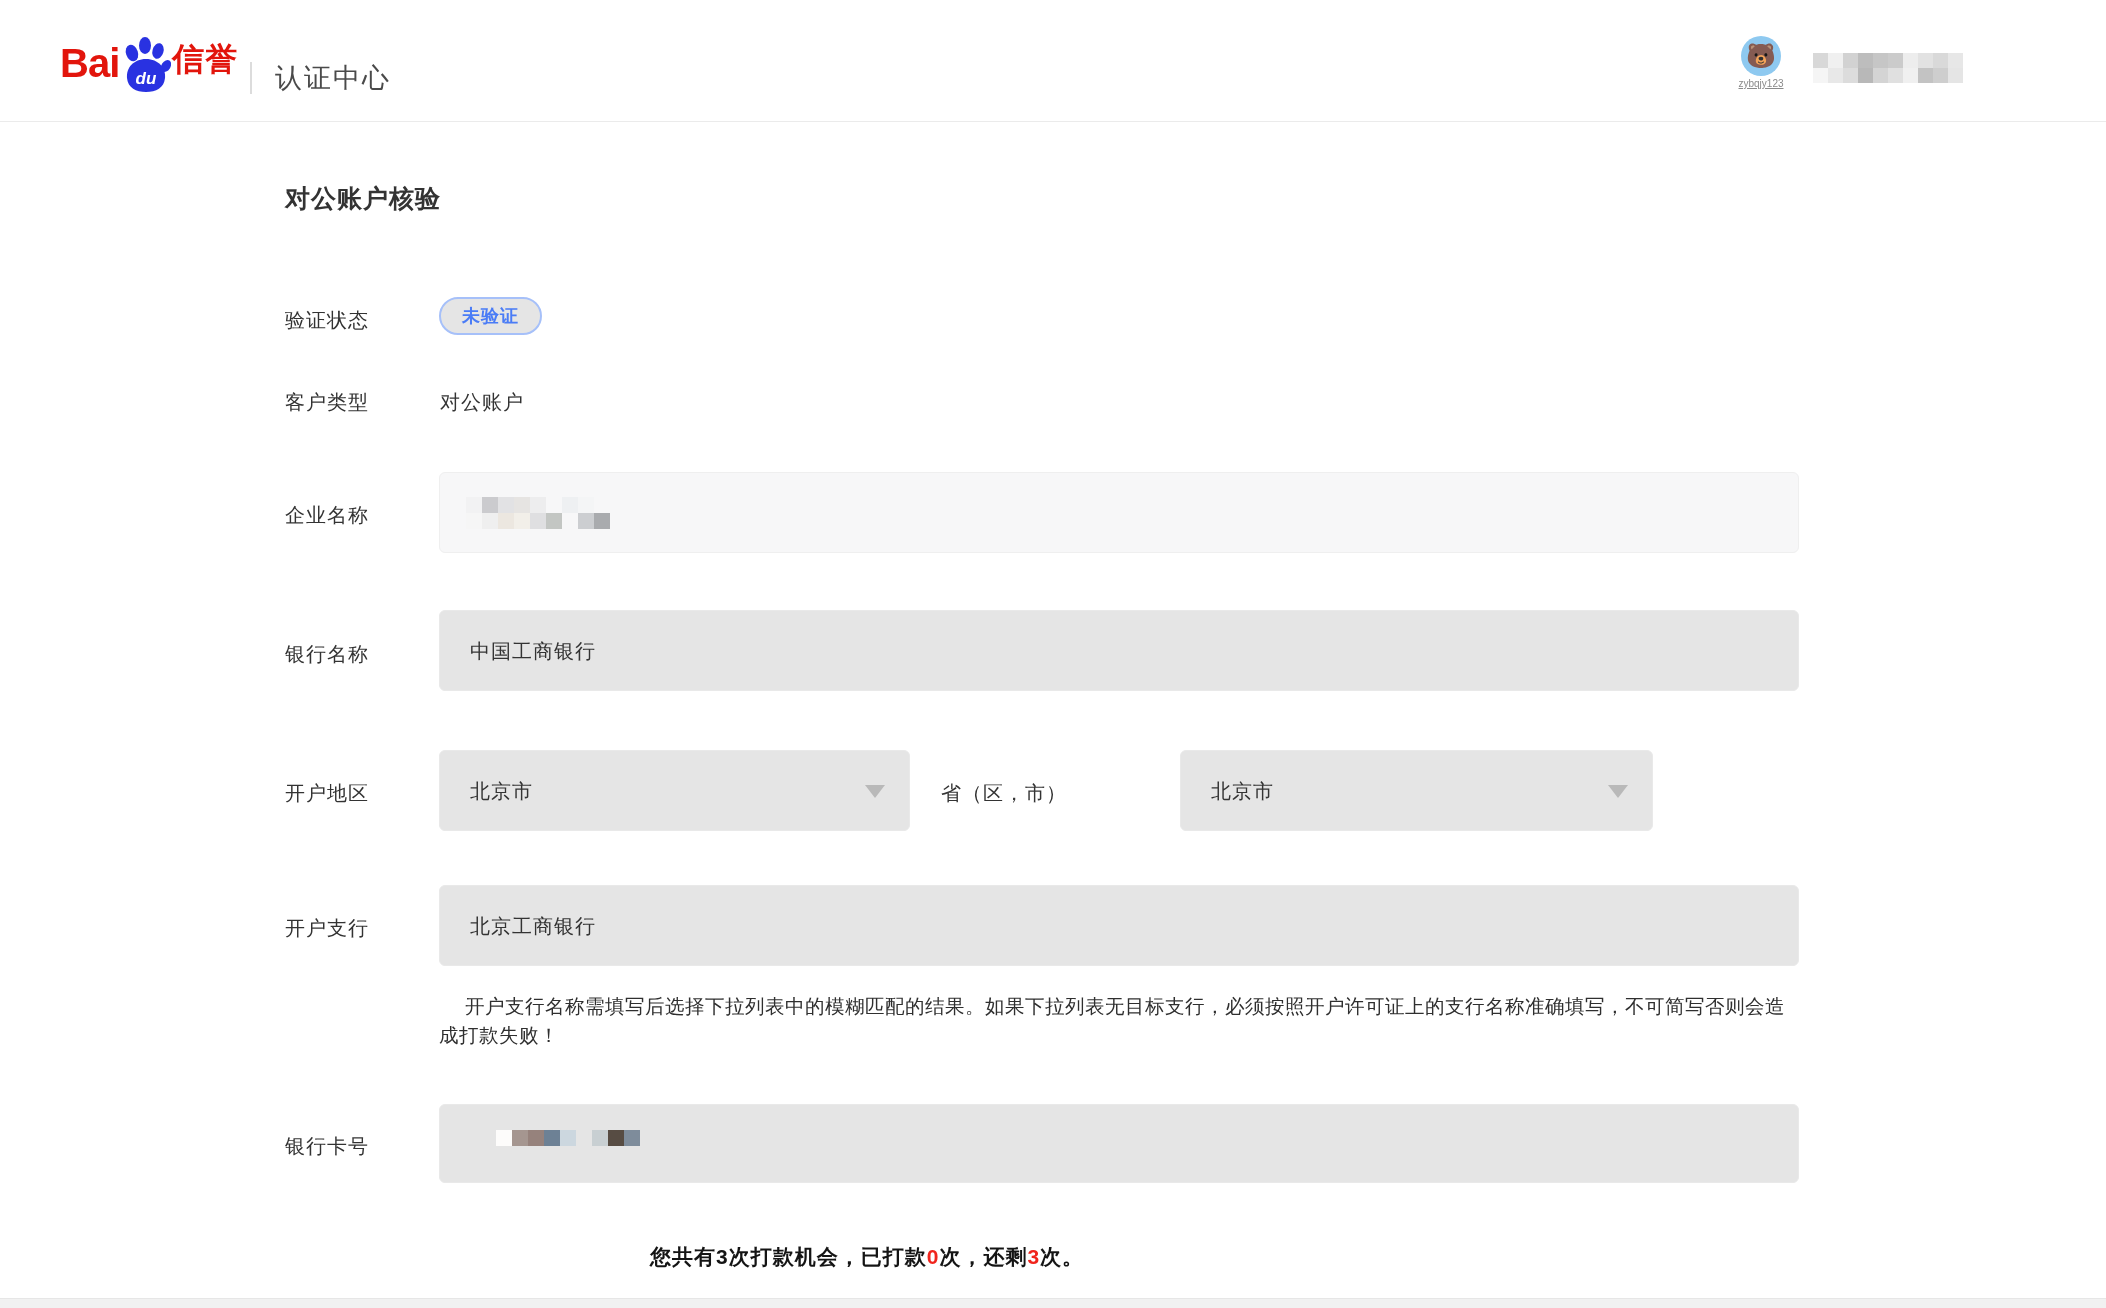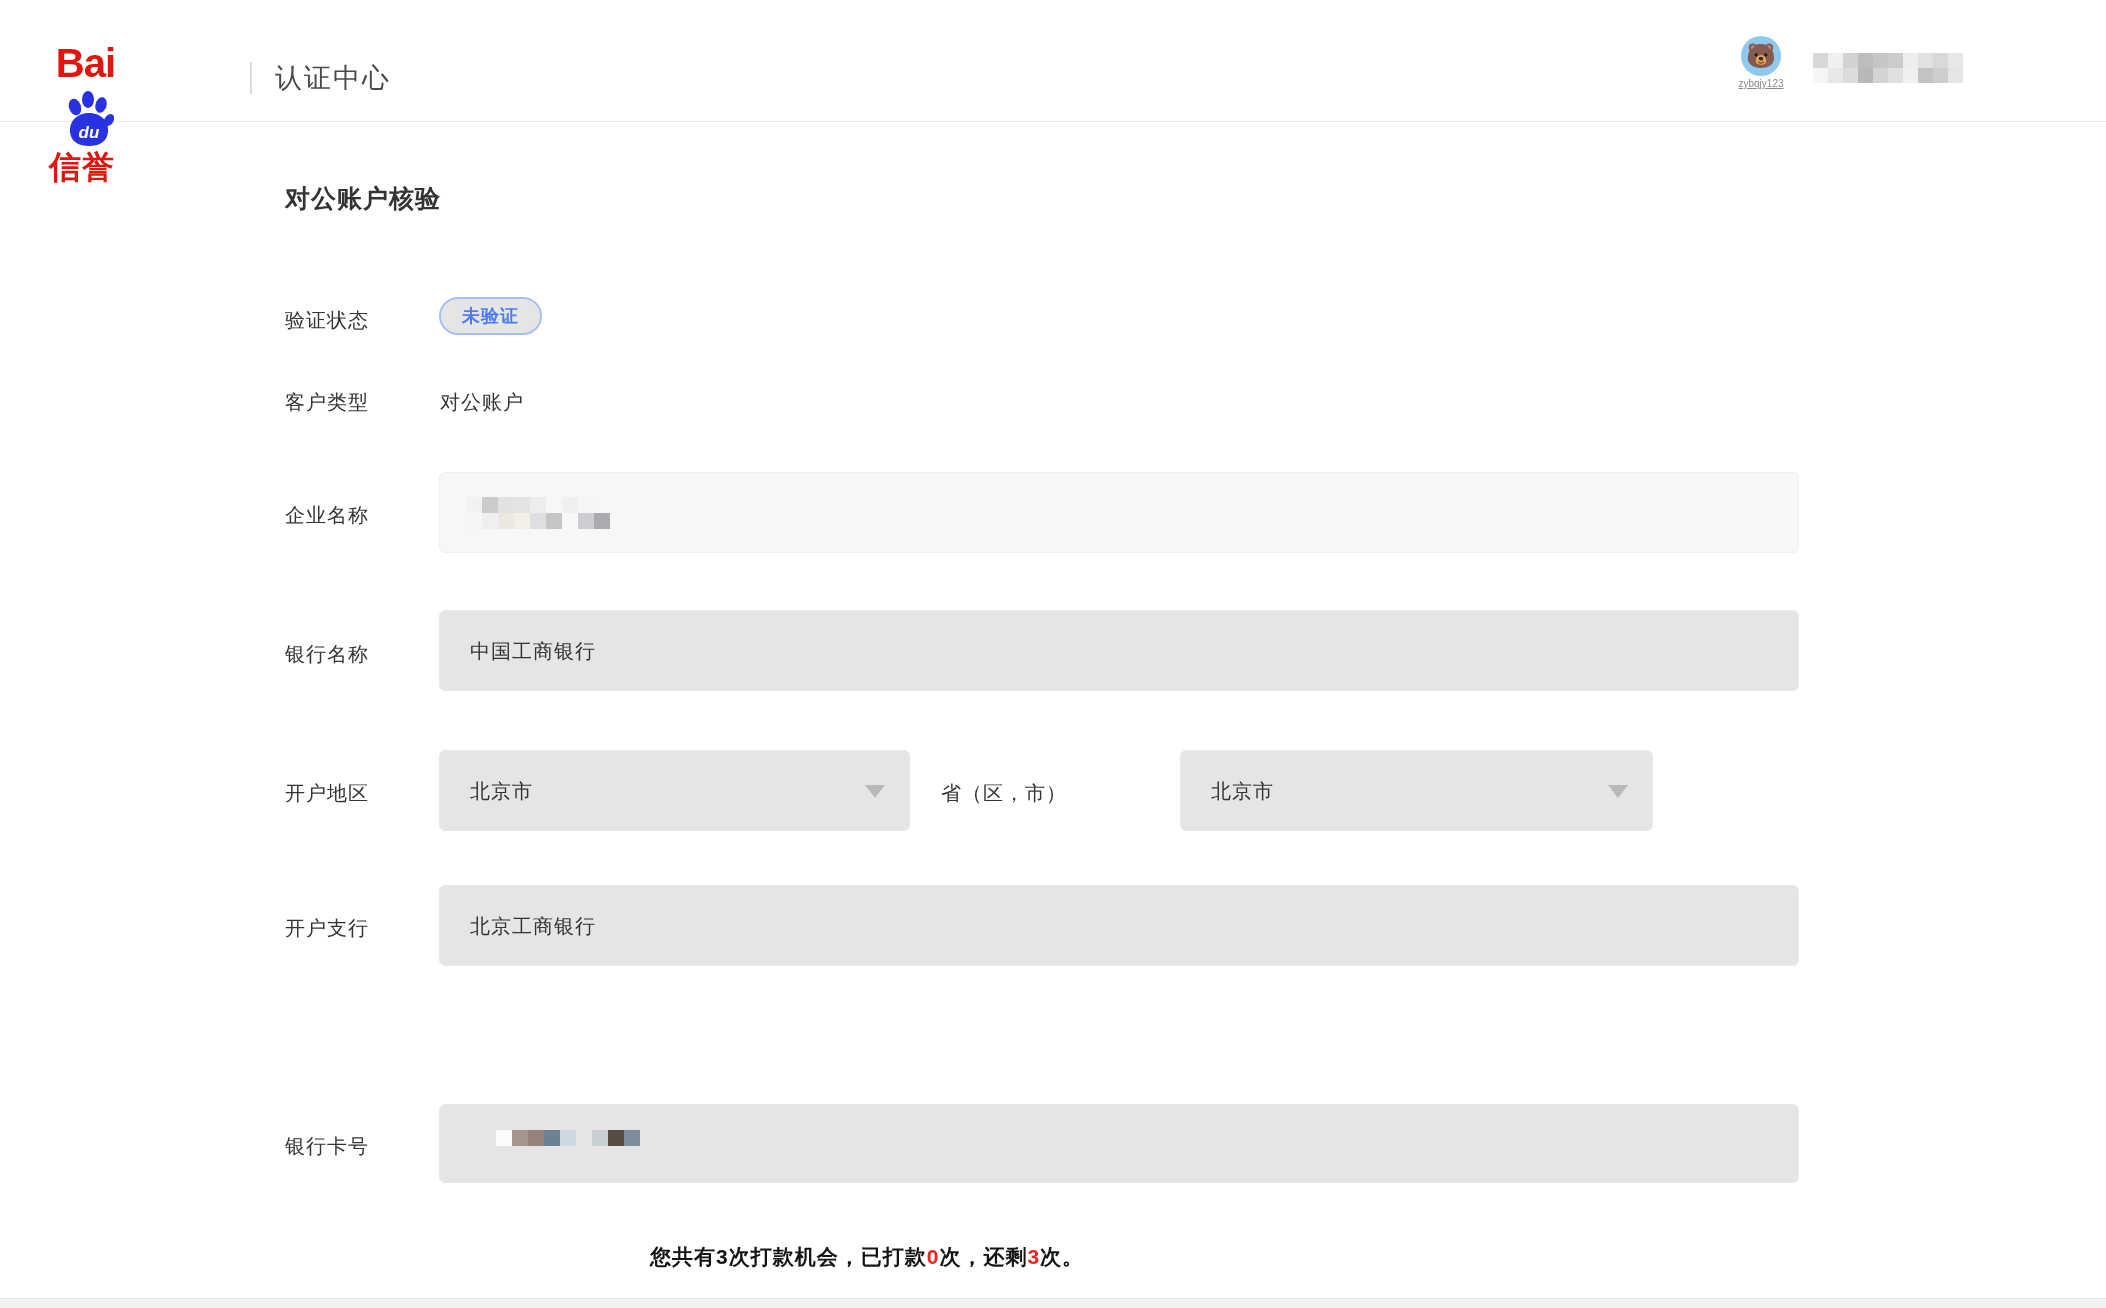--- a/index.html
+++ b/index.html
@@ -5,21 +5,21 @@
   * { margin:0; padding:0; box-sizing:border-box; }
   html,body { background:#fff; }
   #app {
     position:relative; width:2106px; height:1308px; background:#ffffff;
     font-family:"Liberation Sans","DejaVu Sans",sans-serif; color:#333;
     overflow:hidden;
   }
   
   .header { position:absolute; left:0; top:0; width:2106px; height:122px;
     background:#fff; border-bottom:1px solid #ebebeb; }
-  .logo { position:absolute; left:49px; top:36px; display:flex; align-items:flex-end;flex-direction:column; }
+  .logo { position:absolute; left:60px; top:36px; display:flex; align-items:flex-start; }
   .logo-bai { font-size:40px; font-weight:800; color:#e2150c; letter-spacing:-1px; line-height:54px; }
   .logo-paw { width:50px; height:58px; margin:0 1px -4px 2px; }
   .logo-xinyu { font-size:32px; font-weight:800; color:#e2150c; line-height:46px; letter-spacing:1px; }
   .header-divider { position:absolute; left:250px; top:62px; width:2px; height:32px; background:#dcdcdc; }
   .site-title { position:absolute; left:275px; top:60px; font-size:27px; color:#4a4a4a; letter-spacing:2px; }
   .avatar-wrap { position:absolute; left:1730px; top:36px; width:62px; text-align:center; cursor:pointer; }
   .avatar { width:40px; height:40px; border-radius:50%; background:#8ec9f0; margin:0 auto;
     display:flex; align-items:center; justify-content:center; font-size:24px; line-height:1; overflow:hidden; }
   .avatar-caption { margin-top:2px; font-size:10px; color:#8a8a8a;text-decoration:underline; }
   
@@ -113,20 +113,21 @@
   <div class="field-label" style="left:941px; top:780px">省（区，市）</div>
   <div class="input select" style="left:1180px; top:750px; width:473px; height:81px;">
     <span class="input-text" style="line-height:81px">北京市</span>
     <span class="tri"></span>
   </div>
 
   <div class="field-label" style="top:915px">开户支行</div>
   <div class="input" style="left:439px; top:885px; width:1360px; height:81px;">
     <span class="input-text" style="line-height:81px">北京工商银行</span>
   </div>
+  <div class="help-text">开户支行名称需填写后选择下拉列表中的模糊匹配的结果。如果下拉列表无目标支行，必须按照开户许可证上的支行名称准确填写，不可简写否则会造成打款失败！</div>
 
   <div class="field-label" style="top:1133px">银行卡号</div>
   <div class="input" style="left:439px; top:1104px; width:1360px; height:79px;">
     <div class="mosaic mosaic-card">
         <div class="mz-row"><span class="mz" style="background: rgb(253, 252, 251);"></span><span class="mz" style="background: rgb(165, 150, 144);"></span><span class="mz" style="background: rgb(150, 130, 124);"></span><span class="mz" style="background: rgb(109, 129, 149);"></span><span class="mz" style="background: rgb(204, 215, 223);"></span><span class="mz"></span><span class="mz" style="background: rgb(200, 207, 210);"></span><span class="mz" style="background: rgb(87, 76, 67);"></span><span class="mz" style="background: rgb(126, 140, 155);"></span></div>
       </div>
   </div>
 
   <div class="attempts">
     <span>您共有</span><span>3</span><span>次打款机会，已打款</span><span class="red">0</span><span>次，还剩</span><span class="red">3</span><span>次。</span>

